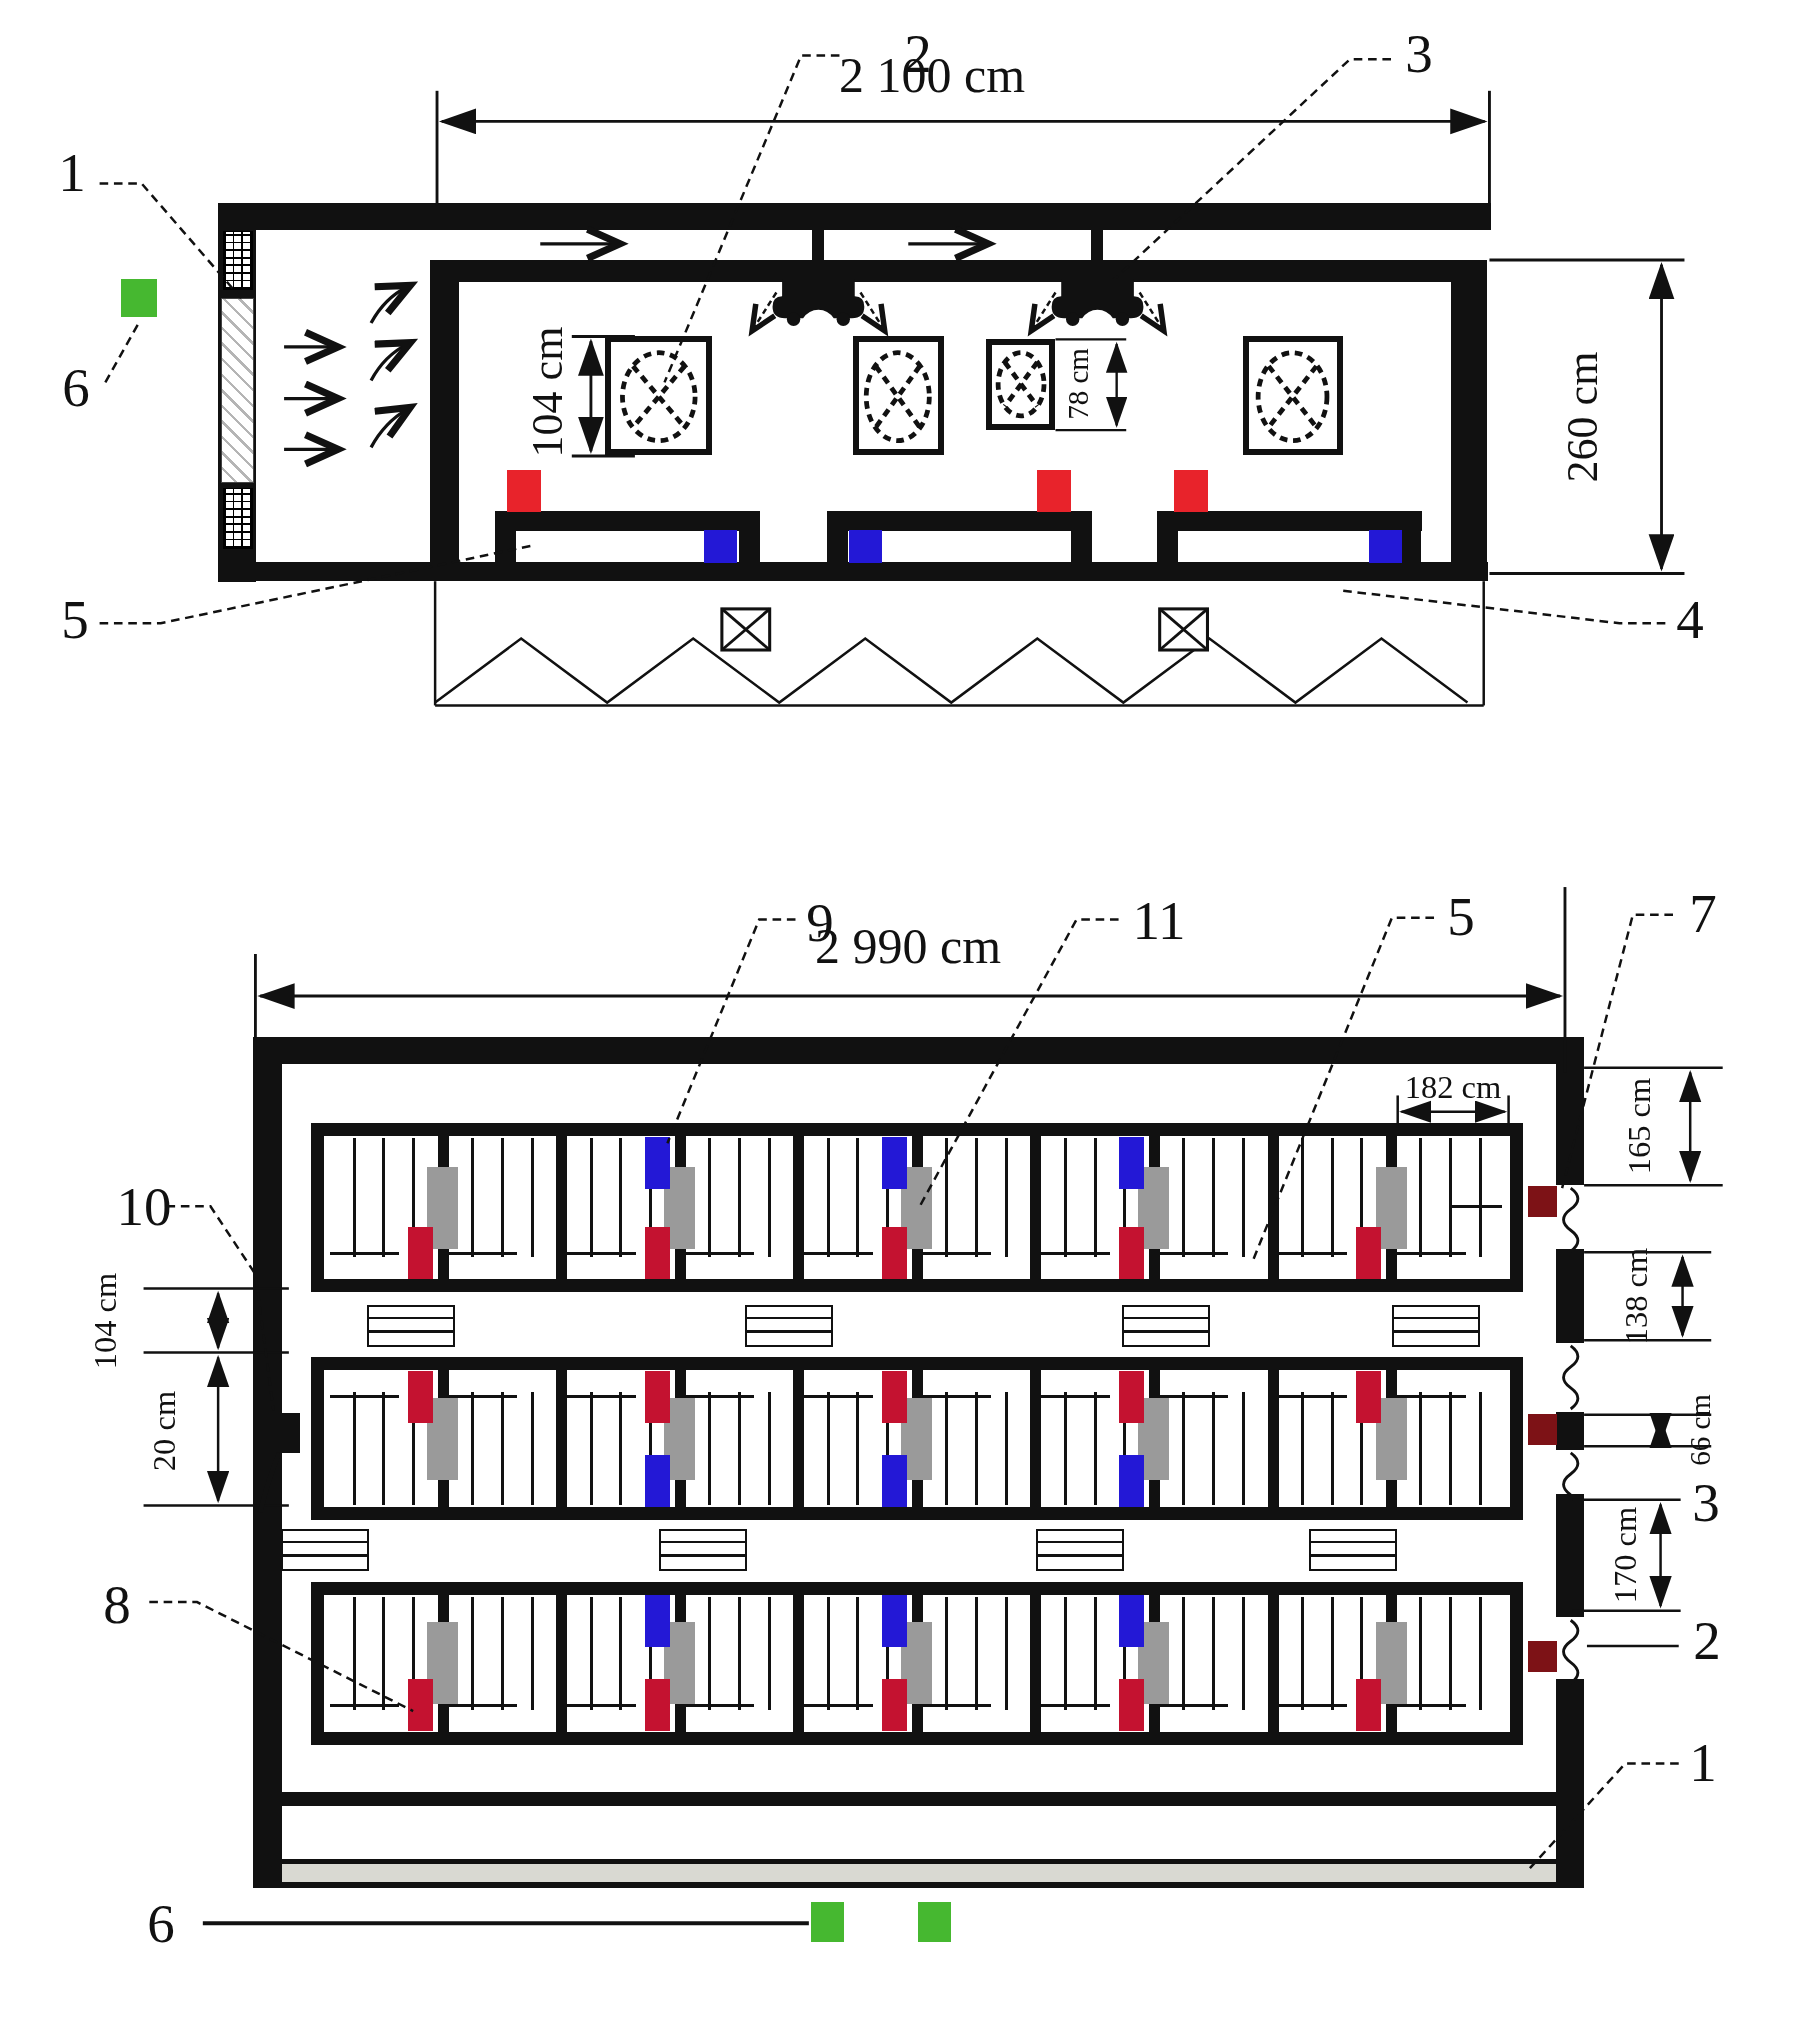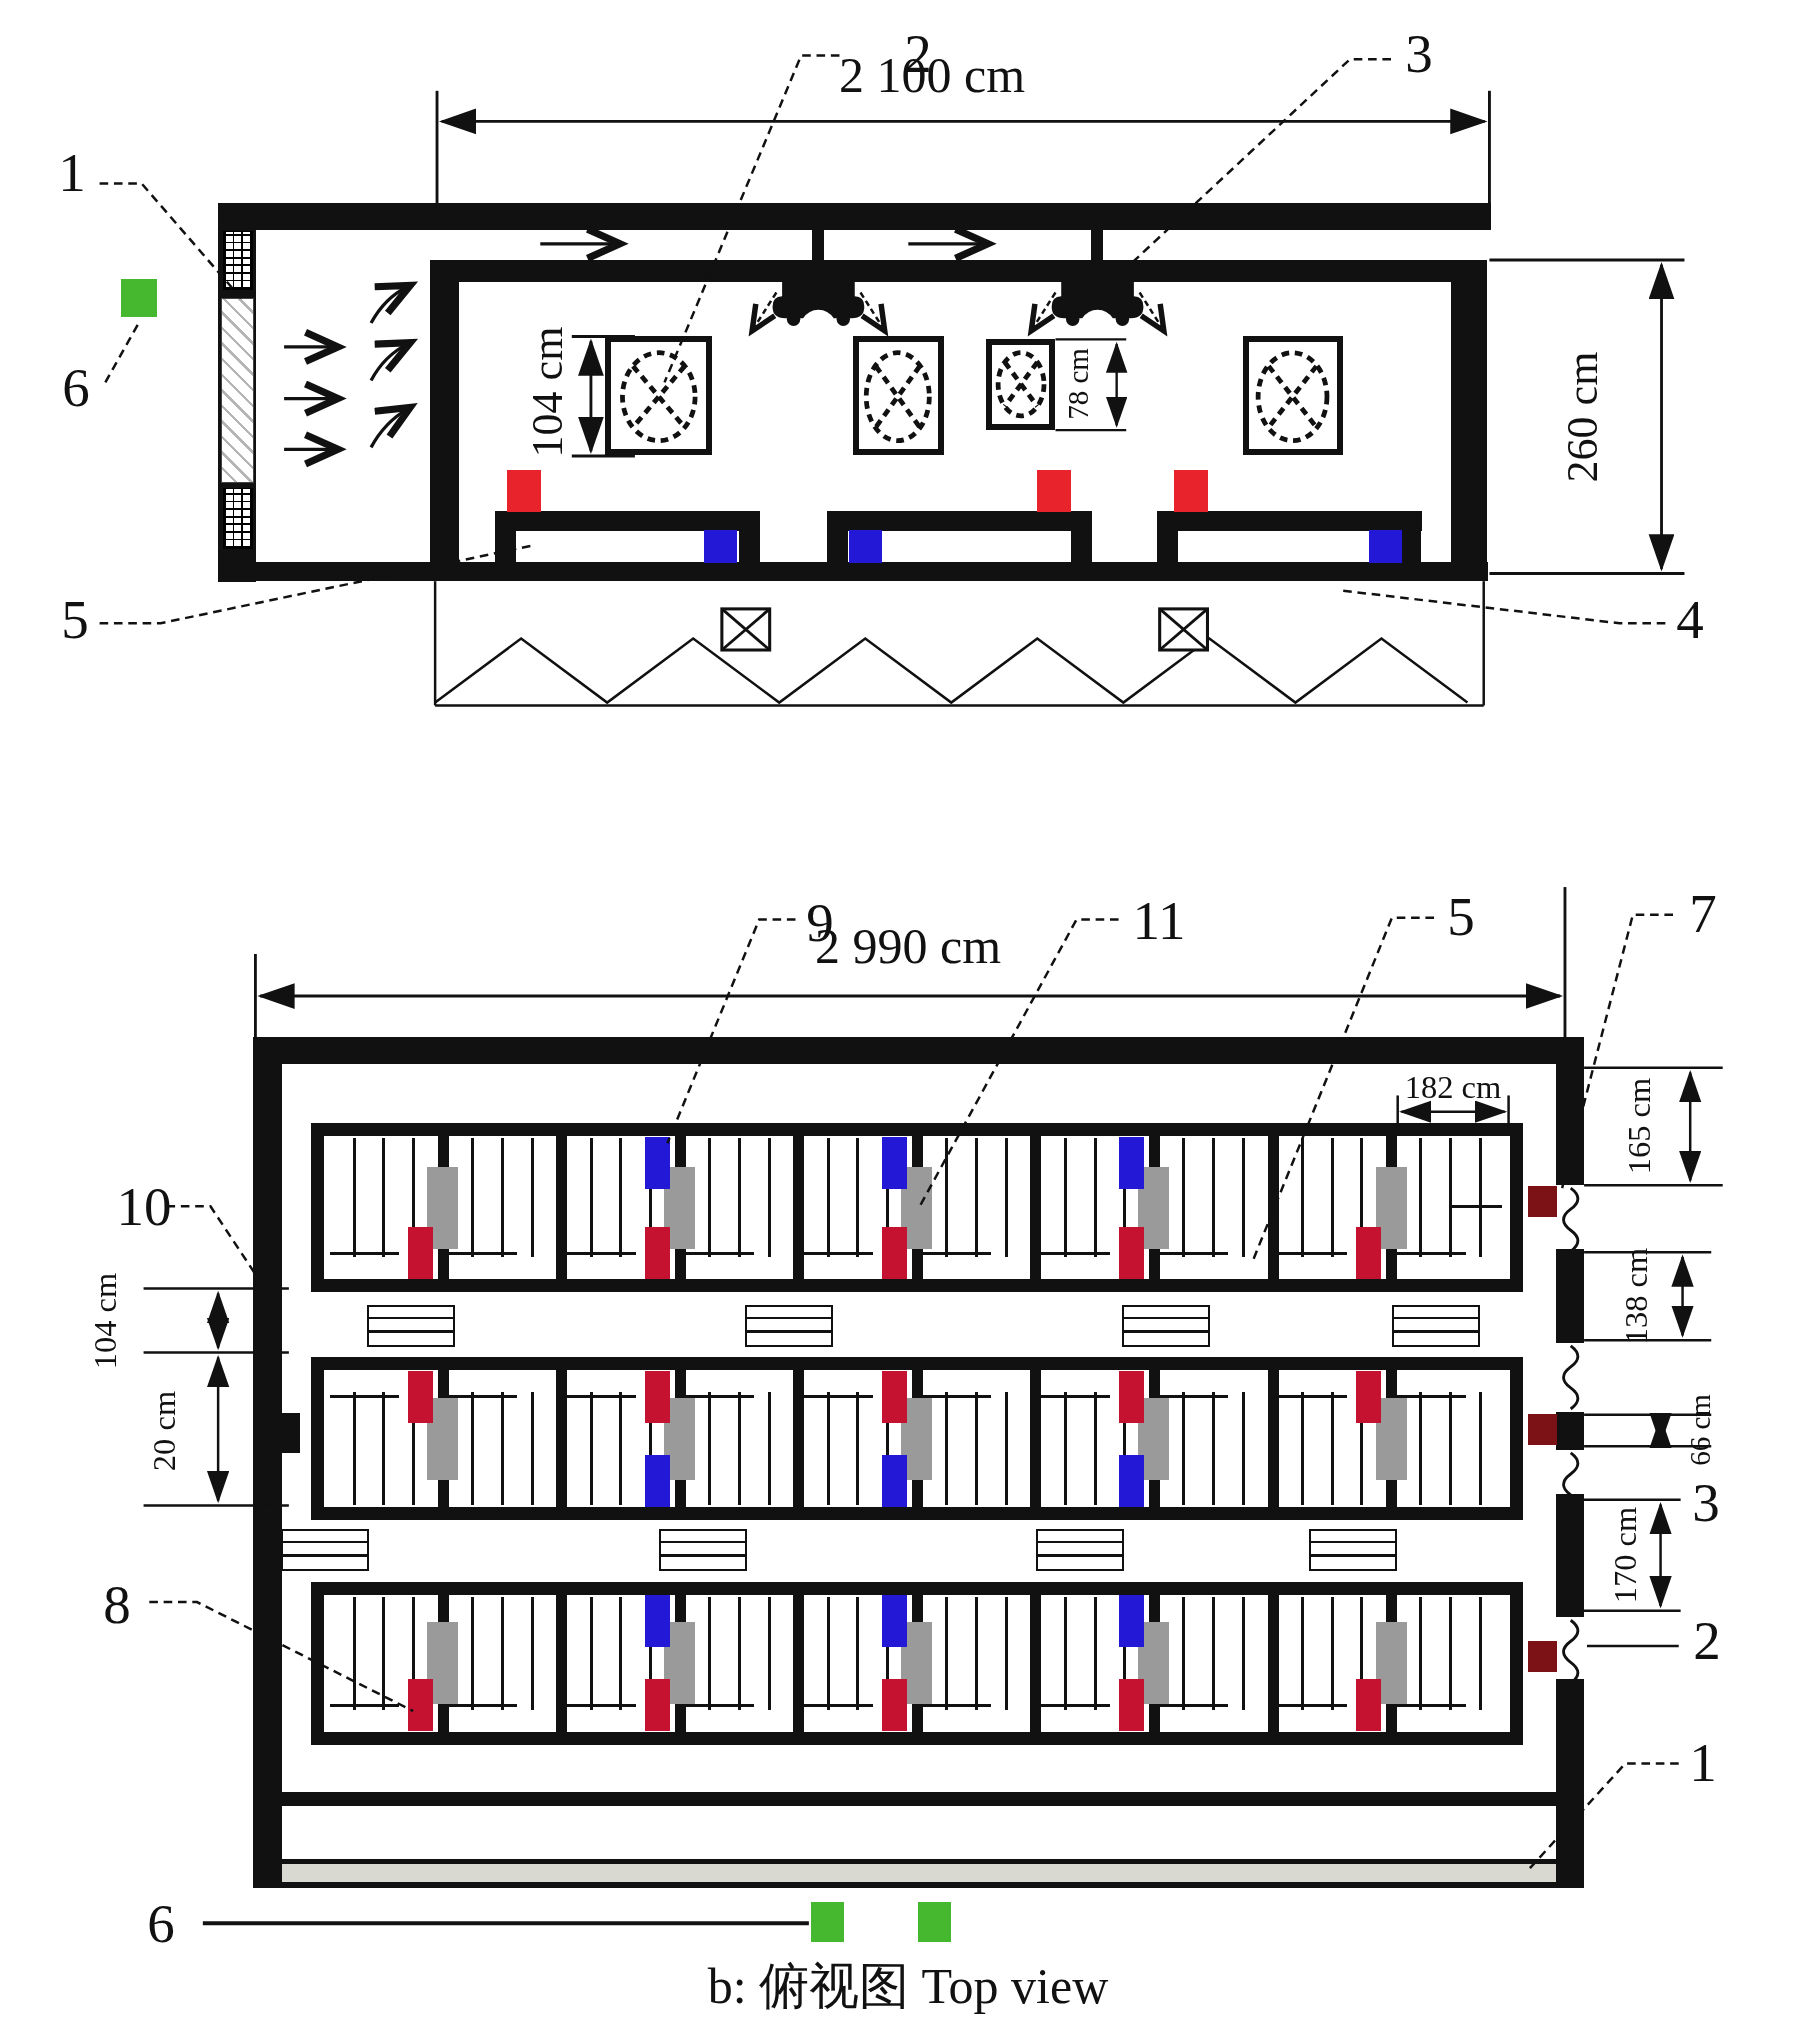--- a/index.html
+++ b/index.html
@@ -309,21 +309,20 @@
   <div class="num" style="left:1703px;top:1762px">1</div>
 
   <div class="dim" style="left:908px;top:946px">2 990 cm</div>
   <div class="dims" style="left:1453px;top:1087px">182 cm</div>
   <div class="vdims" style="left:1639px;top:1126px">165 cm</div>
   <div class="vdims" style="left:1636px;top:1296px">138 cm</div>
   <div class="vdims" style="left:1700px;top:1430px;font-size:29px">66 cm</div>
   <div class="vdims" style="left:1625px;top:1555px">170 cm</div>
   <div class="vdims" style="left:105px;top:1321px">104 cm</div>
   <div class="vdims" style="left:164px;top:1431px">20 cm</div>
-  <div class="cap" style="left:908px;top:1986px">b: 俯视图 Top view</div>
 
   <svg id="lines" width="1807" height="2037" viewBox="0 0 1890 2131">
     <defs>
       <marker id="af" markerWidth="14" markerHeight="10" refX="12" refY="4.5" orient="auto-start-reverse">
         <path d="M0,0 L13,4.5 L0,9 Z" fill="#111"></path>
       </marker>
       <marker id="ao" markerWidth="14" markerHeight="12" refX="10" refY="5.5" orient="auto">
         <path d="M1,1 L11,5.5 L1,10" fill="none" stroke="#111" stroke-width="2.2"></path>
       </marker>
     </defs>

